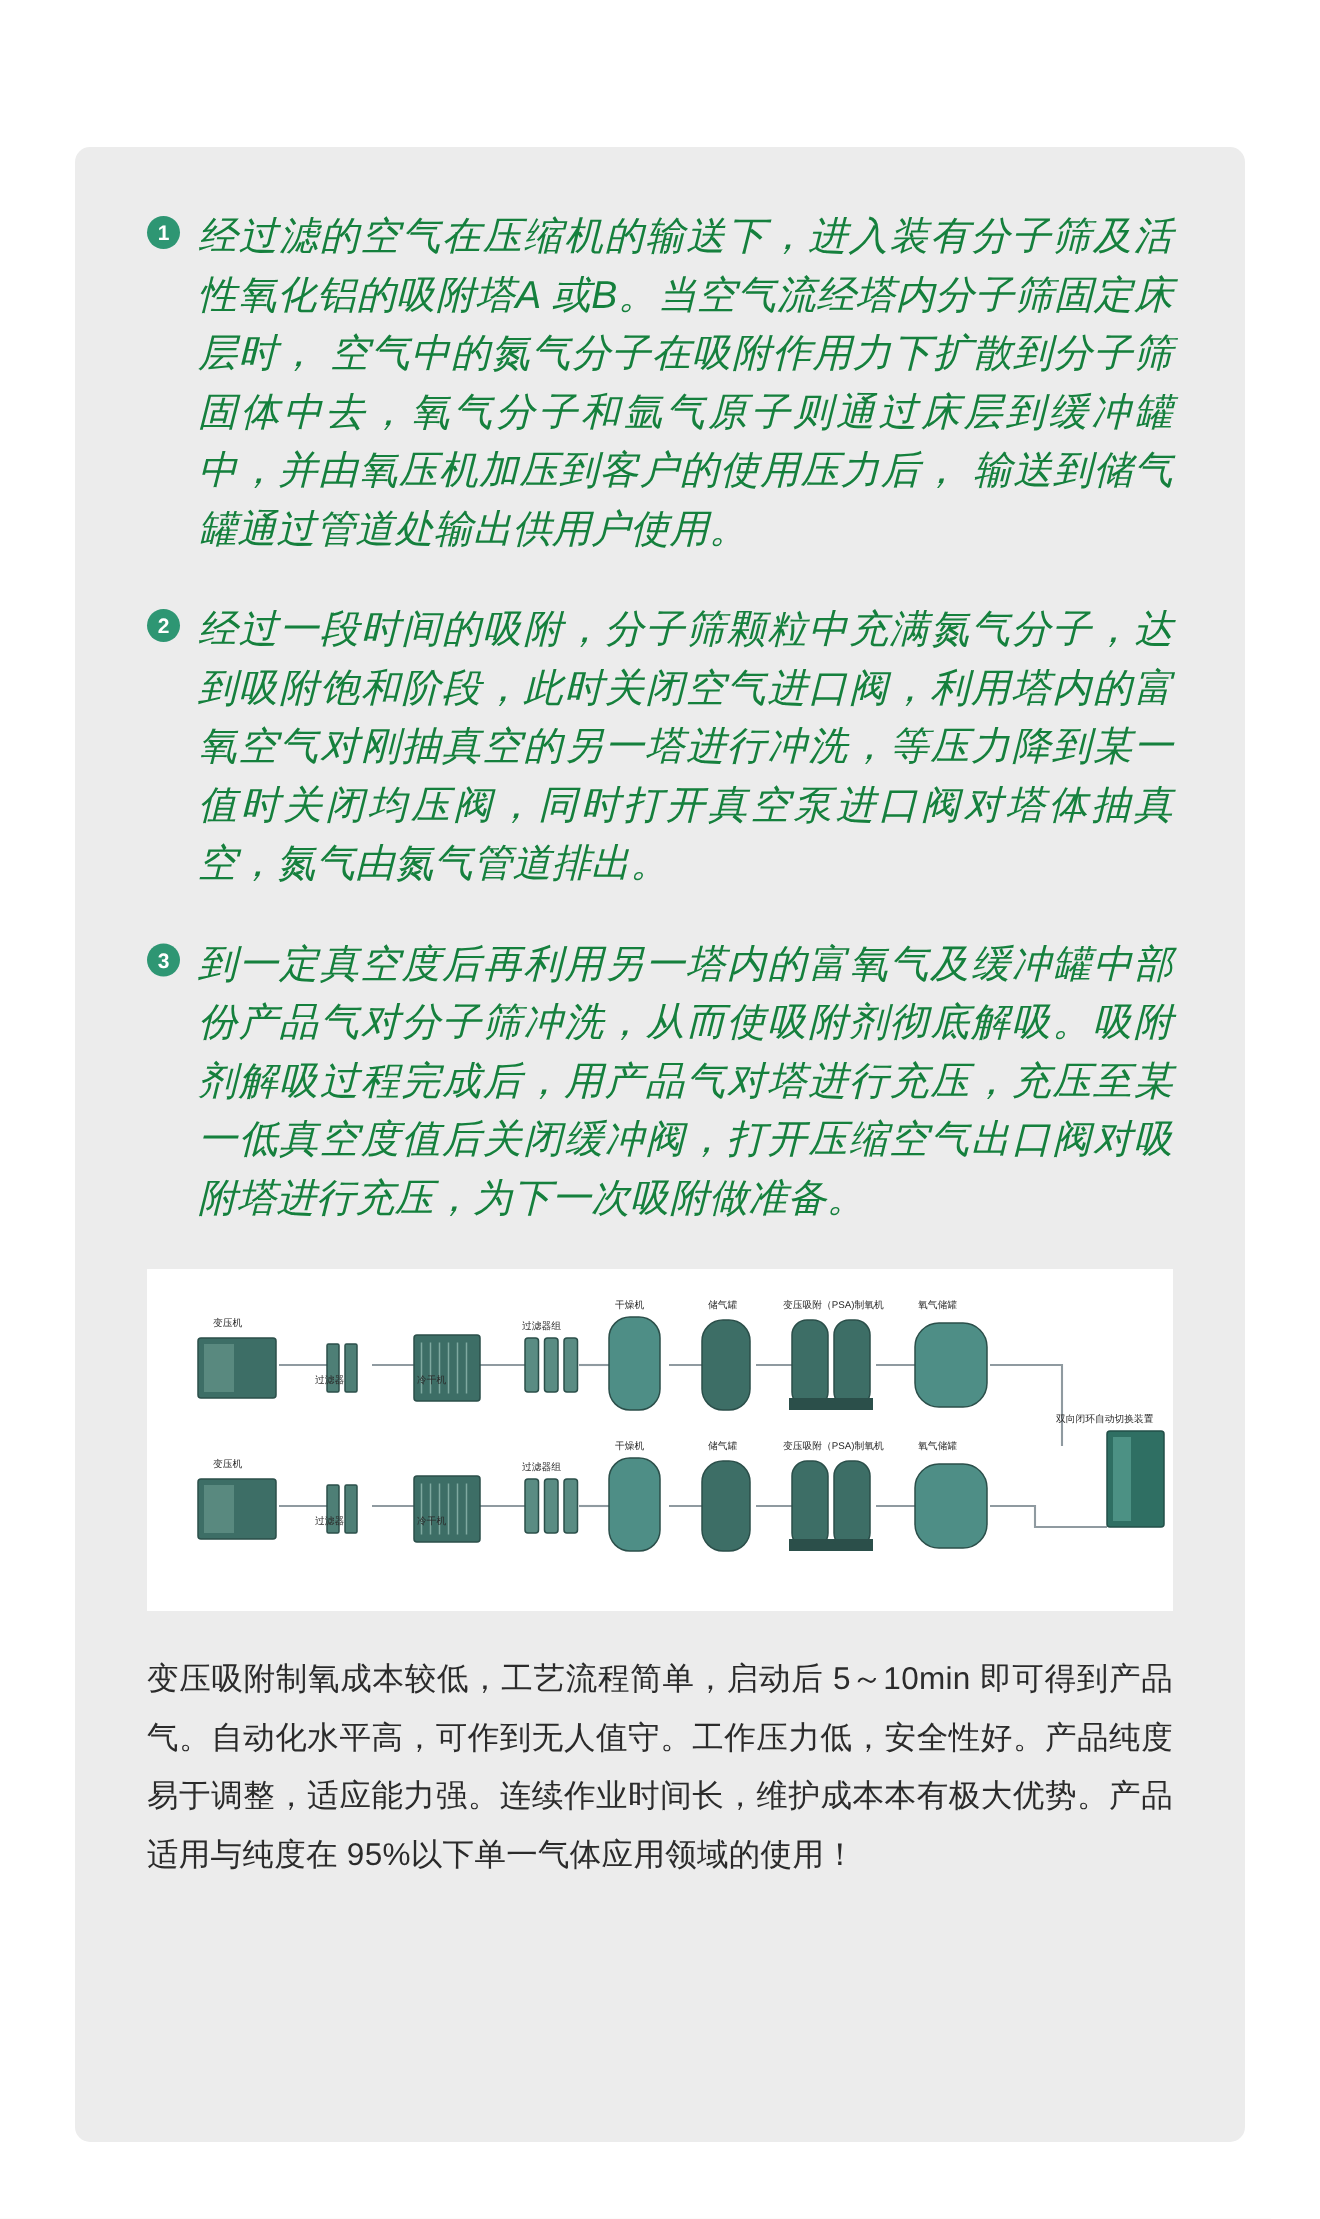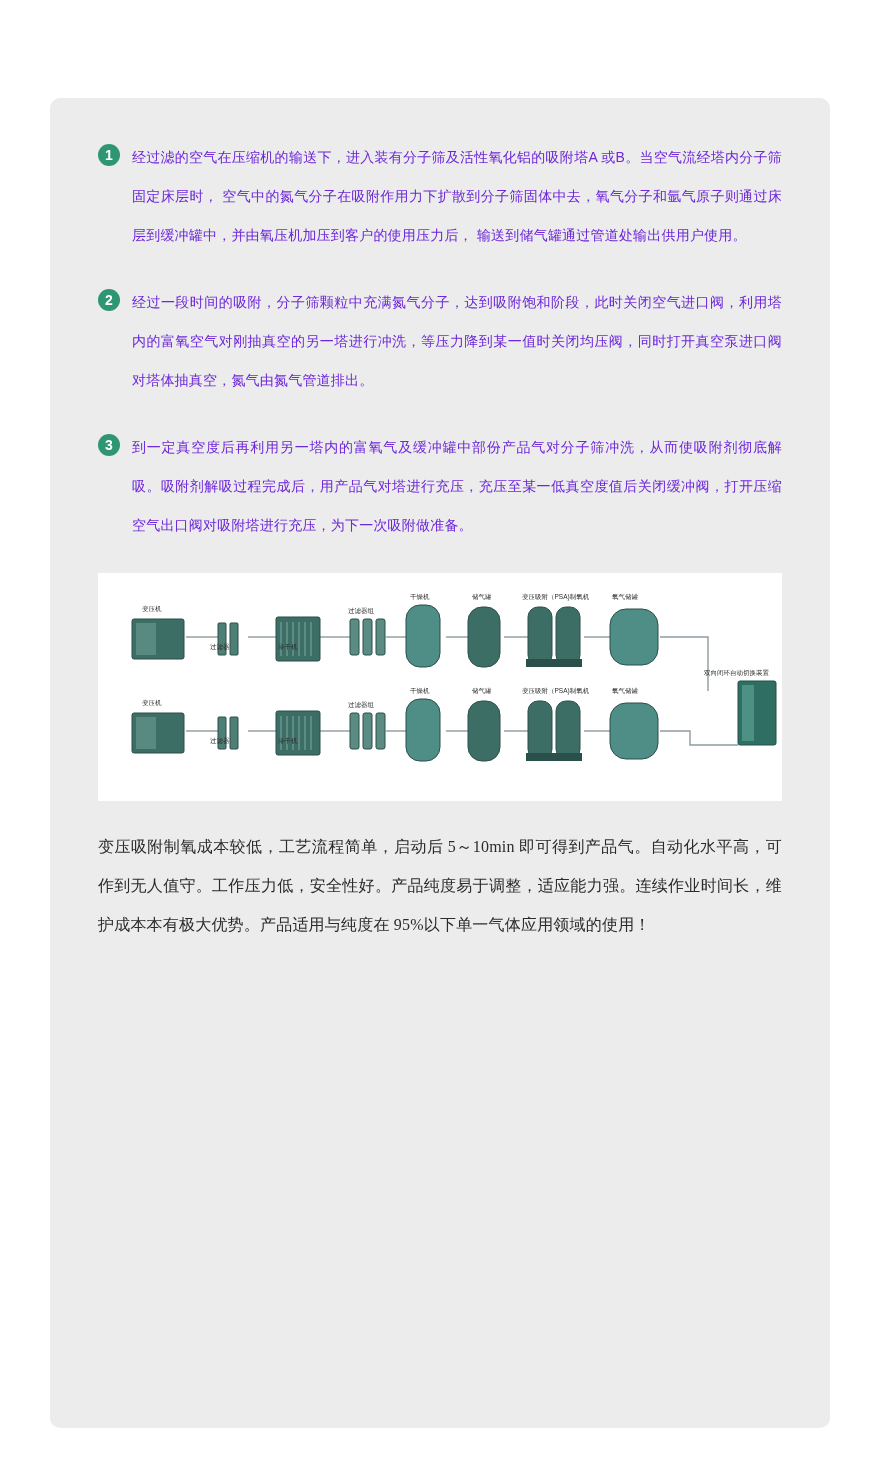--- a/index.html
+++ b/index.html
@@ -62,45 +62,45 @@
     color: #fff;
     font-size: 14px;
     font-weight: bold;
     line-height: 22px;
     text-align: center;
     margin-right: 12px;
     margin-top: 6px;
   }
   .step-text {
     flex: 1 1 auto;
-    font-size: 14px;
+    font-size: 26px;
     line-height: 39px;
-    color: #6d28d9;
+    color: #15803d;
     text-align: justify;
     letter-spacing: 0.2px;
+    font-style: italic;
   }
   .figure {
     margin: 22px 0 26px 0;
     background: #ffffff;
     width: 684px;
     height: 228px;
     position: relative;
     overflow: hidden;
   }
   .figure svg {
     display: block;
   }
   .summary {
-    font-size: 16px;
+    font-size: 21px;
     line-height: 39px;
     color: #2b2b2b;
     text-align: justify;
     letter-spacing: 0.2px;
     margin-top: 6px;
-    font-family: Liberation Serif, serif;
   }
 </style>
 </head>
 <body>
 
 <div class="page">
   <div class="card">
 
 
     <div class="card-body">

